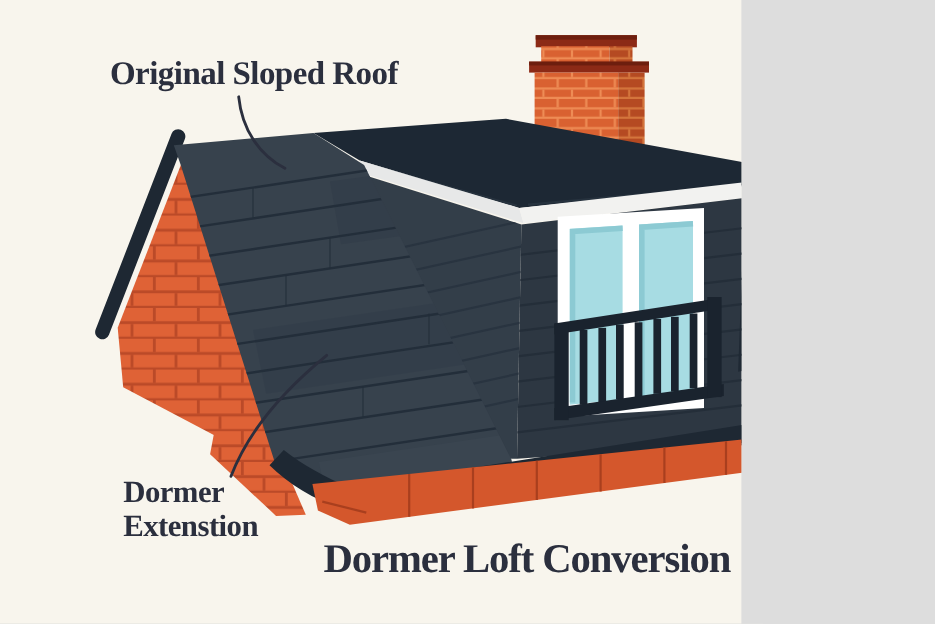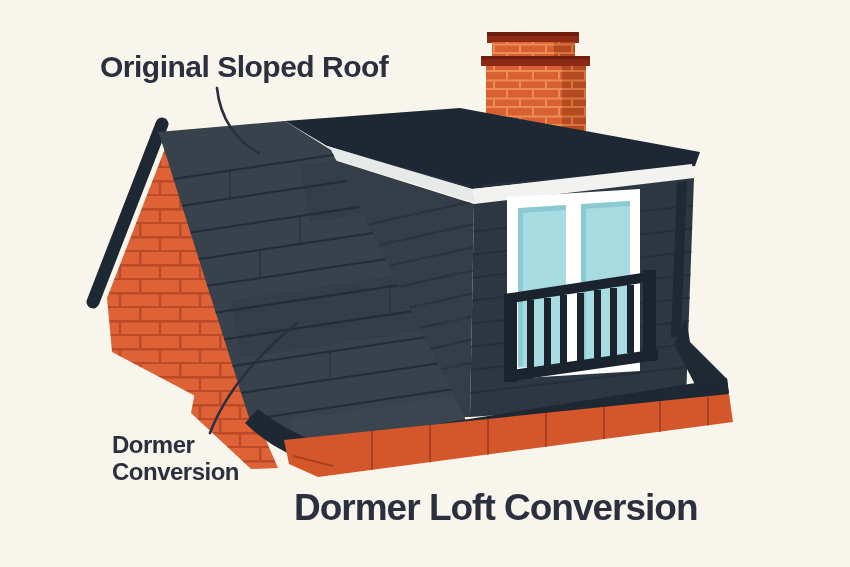--- a/index.html
+++ b/index.html
@@ -1,27 +1,27 @@
 <!DOCTYPE html>
 <html style="--bg: #f8f5ed; --text: #2b2f3e; --leader: #2b2f3e; --roof: #37424d; --roof_line: #232e3a; --roof_patch: #313c48; --roof_light: #3e4954; --flat_roof: #1d2834; --flat_roof_edge: #2b3743; --fascia_white: #f2f2f0; --fascia_white_side: #e7e8e8; --eave_dark: #1e2833; --siding_face: #2d3742; --siding_line: #242e39; --cheek: #333e49; --cheek_line: #293440; --corner_trim: #1f2934; --brick: #df6236; --brick_mortar: #bb4a28; --brick_band: #d4572c; --brick_band_joint: #a93f1e; --chimney_brick: #d96131; --chimney_mortar: #ee8c55; --chimney_brick_dark: #b54a22; --chimney_mortar_dark: #d4753c; --chimney_cap: #8c2a16; --chimney_cap_top: #6d1e0e; --window_frame: #ffffff; --glass: #a7dce3; --glass_edge: #8ccad3; --railing: #1a232e;"><head>
 <meta charset="utf-8">
 <style>
   html,body{margin:0;padding:0;background:#ddd;}
   #stage{
-    position:relative;width:850px;height:567px;overflow:hidden;
+    position:relative;width:674px;height:567px;overflow:hidden;
     background:var(--bg,#f8f5ed);
-    font-family:Liberation Sans, sans-serif;
+    font-family:Liberation Serif, serif;
   }
   #stage svg{position:absolute;left:0;top:0;}
   .label{
     position:absolute;color:var(--text,#2b2f3e);font-weight:700;
     letter-spacing:-0.5px;white-space:nowrap;user-select:none;
   }
   #label-original{left:100px;top:50px;font-size:30px;}
-  #label-dormer{left:112px;top:432px;font-size:24px;line-height:1.12;}
+  #label-dormer{left:112px;top:432px;font-size:28px;line-height:1.12;}
   #label-dormer span{display:block;}
   #title{left:294px;top:487px;font-size:37px;letter-spacing:-1px;}
 </style>
 </head>
 <body>
 
 <div id="stage" style="--bg: #f8f5ed; --text: #2b2f3e; --leader: #2b2f3e; --roof: #37424d; --roof_line: #232e3a; --roof_patch: #313c48; --roof_light: #3e4954; --flat_roof: #1d2834; --flat_roof_edge: #2b3743; --fascia_white: #f2f2f0; --fascia_white_side: #e7e8e8; --eave_dark: #1e2833; --siding_face: #2d3742; --siding_line: #242e39; --cheek: #333e49; --cheek_line: #293440; --corner_trim: #1f2934; --brick: #df6236; --brick_mortar: #bb4a28; --brick_band: #d4572c; --brick_band_joint: #a93f1e; --chimney_brick: #d96131; --chimney_mortar: #ee8c55; --chimney_brick_dark: #b54a22; --chimney_mortar_dark: #d4753c; --chimney_cap: #8c2a16; --chimney_cap_top: #6d1e0e; --window_frame: #ffffff; --glass: #a7dce3; --glass_edge: #8ccad3; --railing: #1a232e;">
 
   <svg width="850" height="567" viewBox="0 0 850 567">
     <defs>
@@ -185,17 +185,17 @@
     </g>
 
     <path d="M217,88 C220,118 236,141 259,153" fill="none" stroke="var(--leader)" stroke-width="2.6" stroke-linecap="round"></path>
     <path d="M210,433 C226,391 259,354 297,323" fill="none" stroke="var(--leader)" stroke-width="2.6" stroke-linecap="round"></path>
   </svg>
 
   <div id="label-original" class="label">Original Sloped Roof</div>
 
   <div id="label-dormer" class="label">
     <span>Dormer</span>
-    <span>Conversion</span>
+    <span>Extenstion</span>
   </div>
 
   <div id="title" class="label">Dormer Loft Conversion</div>
 </div>
 
 </body></html>

